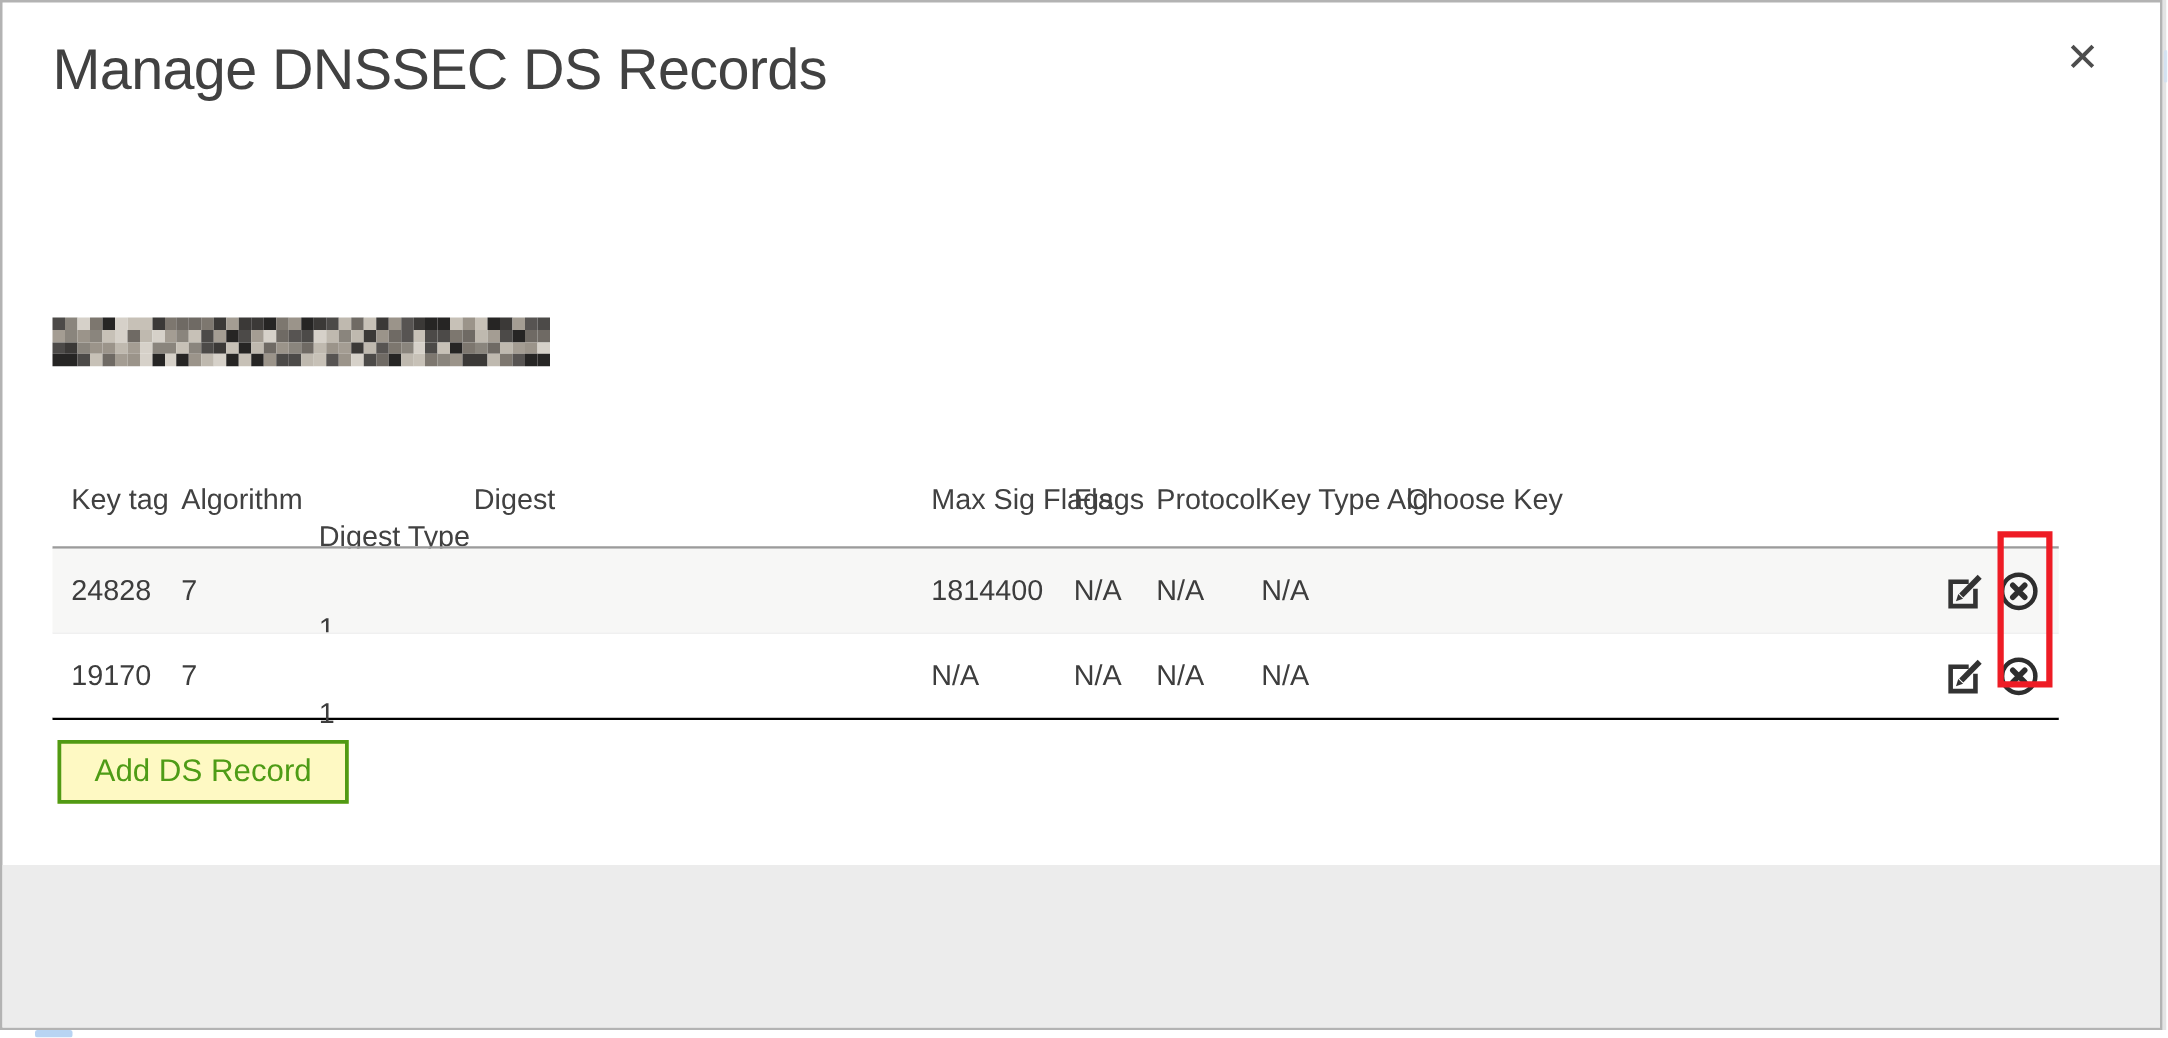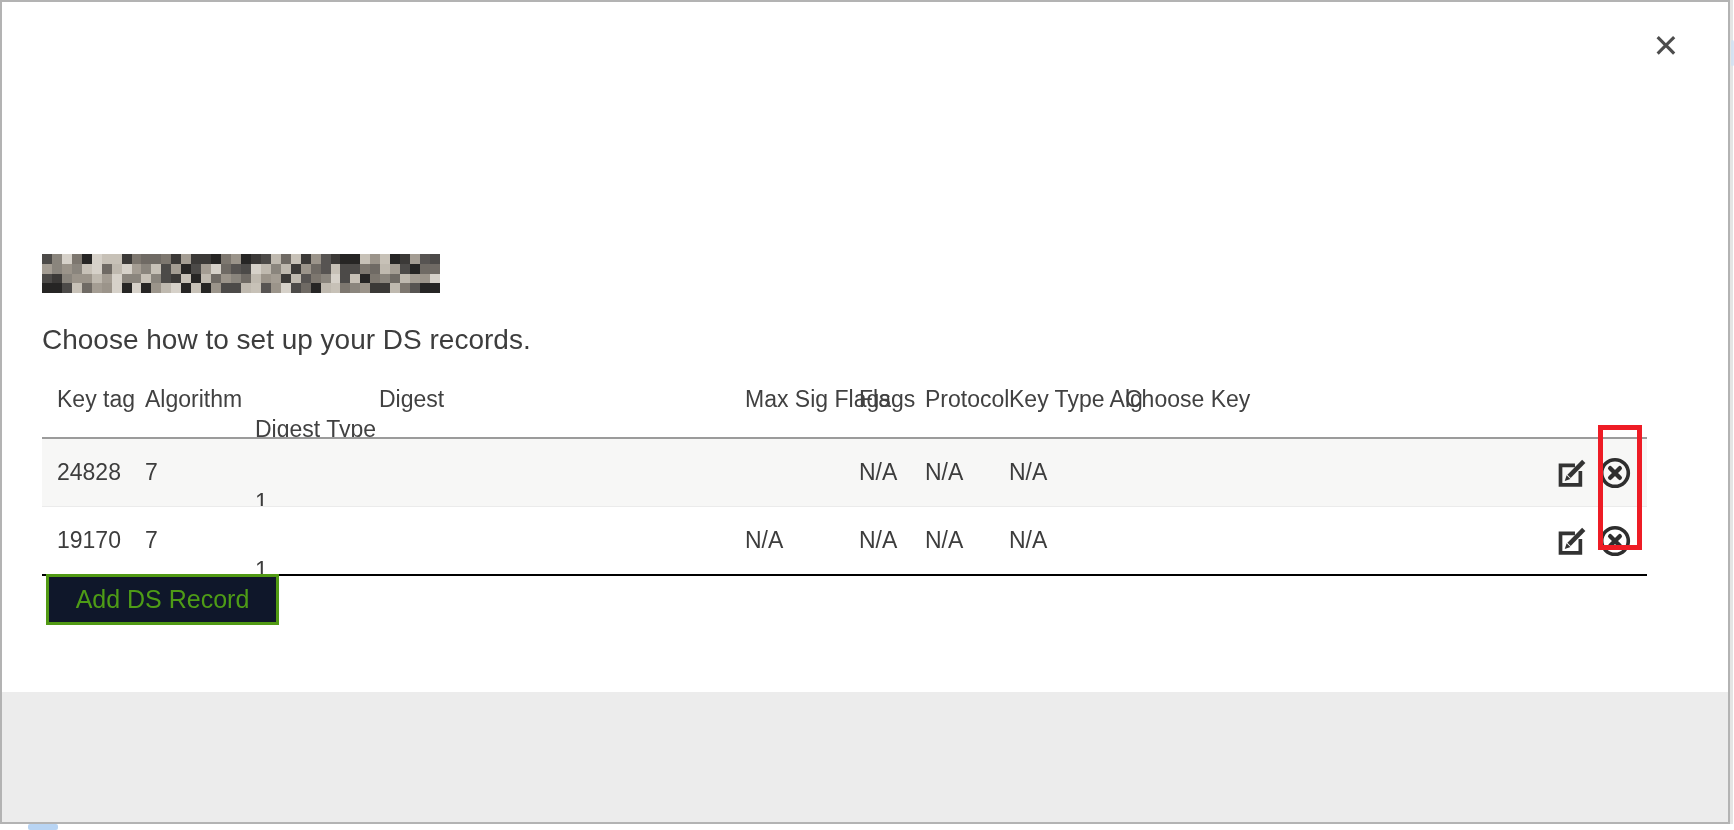--- a/index.html
+++ b/index.html
@@ -56,22 +56,22 @@
   }
   .row-icon.edit{left:1512px;}
   .row-icon.del{left:1556px;}
 
   .annotation-box{
     position:absolute;left:1556px;top:83px;width:44px;height:125px;
     border:5px solid #ee1c25;box-sizing:border-box;pointer-events:none;
   }
 
   .add-btn{
-    position:absolute;left:44px;top:572px;width:233px;height:51px;
-    box-sizing:border-box;border:3px solid #519a14;background:#0f172a;
+    position:absolute;left:44px;top:590px;width:233px;height:51px;
+    box-sizing:border-box;border:3px solid #519a14;background:#fef9c3;
     color:#4e9c16;font-size:25px;font-family:inherit;
     display:flex;align-items:center;justify-content:center;cursor:pointer;
   }
 
   .footer{
     position:absolute;left:0;top:690px;width:100%;bottom:0;
     background:#ececec;
   }
 
   .artifact-bottom{
@@ -82,20 +82,21 @@
     position:absolute;left:1731px;top:40px;width:3px;height:26px;
     background:#cfe0f2;border-radius:2px;opacity:.8;
   }
 </style>
 </head>
 <body>
 
 <div class="stage">
   <div class="modal">
 
+    <div class="title">Manage DNSSEC DS Records</div>
 
     <div class="close-btn">
       <span>✕</span>
     </div>
 
     <div class="mosaic">
         <span style="background: rgb(76, 74, 72);"></span>
         <span style="background: rgb(138, 133, 125);"></span>
         <span style="background: rgb(214, 209, 201);"></span>
         <span style="background: rgb(125, 119, 111);"></span>
@@ -250,39 +251,39 @@
         <span style="background: rgb(155, 148, 138);"></span>
         <span style="background: rgb(59, 57, 55);"></span>
         <span style="background: rgb(59, 57, 55);"></span>
         <span style="background: rgb(191, 185, 175);"></span>
         <span style="background: rgb(125, 119, 111);"></span>
         <span style="background: rgb(87, 84, 82);"></span>
         <span style="background: rgb(38, 37, 36);"></span>
         <span style="background: rgb(38, 37, 36);"></span>
       </div>
 
-    <div class="instructions">Choose how to set up your DS records.</div>
 
     <div class="ds-table">
       <div class="thead">
           <span class="cell c0">Key tag</span>
           <span class="cell c1">Algorithm</span>
           <span class="cell c2">Digest Type</span>
           <span class="cell c3">Digest</span>
           <span class="cell c4">Max Sig Flags</span>
           <span class="cell c5">Flags</span>
           <span class="cell c6">Protocol</span>
           <span class="cell c7">Key Type Alg</span>
           <span class="cell c8">Choose Key</span>
         </div>
       <div class="rows-box">
           <div class="trow">
             <span class="cell c0">24828</span>
             <span class="cell c1">7</span>
             <span class="cell c2">1</span>
+            <span class="cell c4">1814400</span>
             <span class="cell c5">N/A</span>
             <span class="cell c6">N/A</span>
             <span class="cell c7">N/A</span>
             <span class="cell c8"></span>
             <span class="row-icon edit"><span><svg viewBox="0 0 24 24" width="34" height="34">
                   <path d="M14.8 6.6 H4.6 V20.4 H18.6 V10.6" fill="none" stroke="#333333" stroke-width="2.6"></path>
                   <path d="M10.6 14.4 L21 3.8" stroke="#333333" stroke-width="3.2"></path>
                   <path d="M7.6 17.6 l1.3-4 2.7 2.7 z" fill="#333333"></path>
                 </svg></span></span>
             <span class="row-icon del"><span><svg viewBox="0 0 34 34" width="34" height="34">

